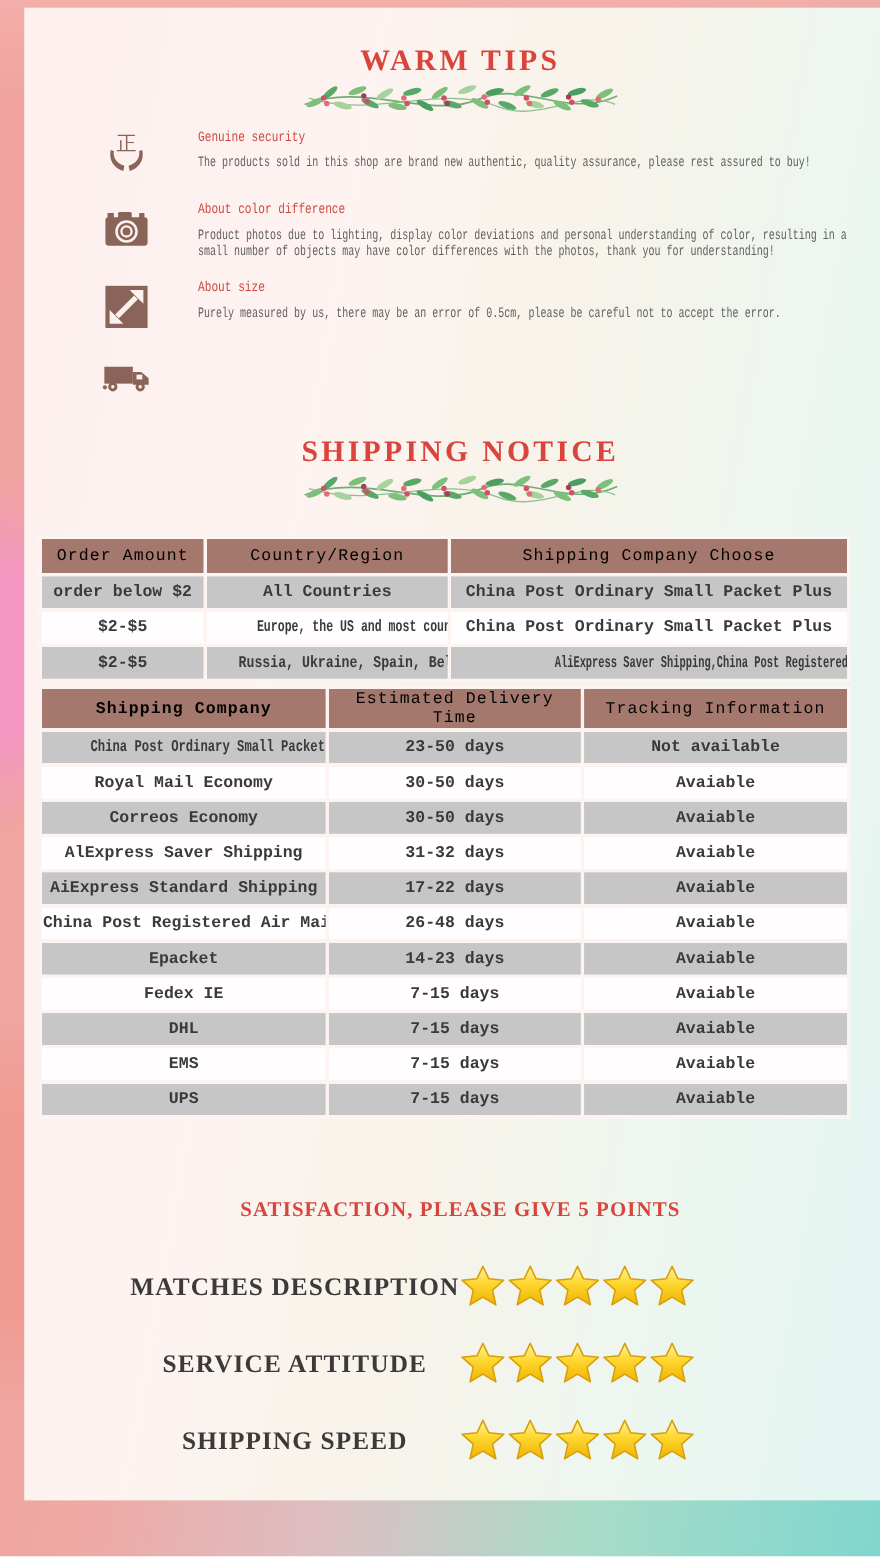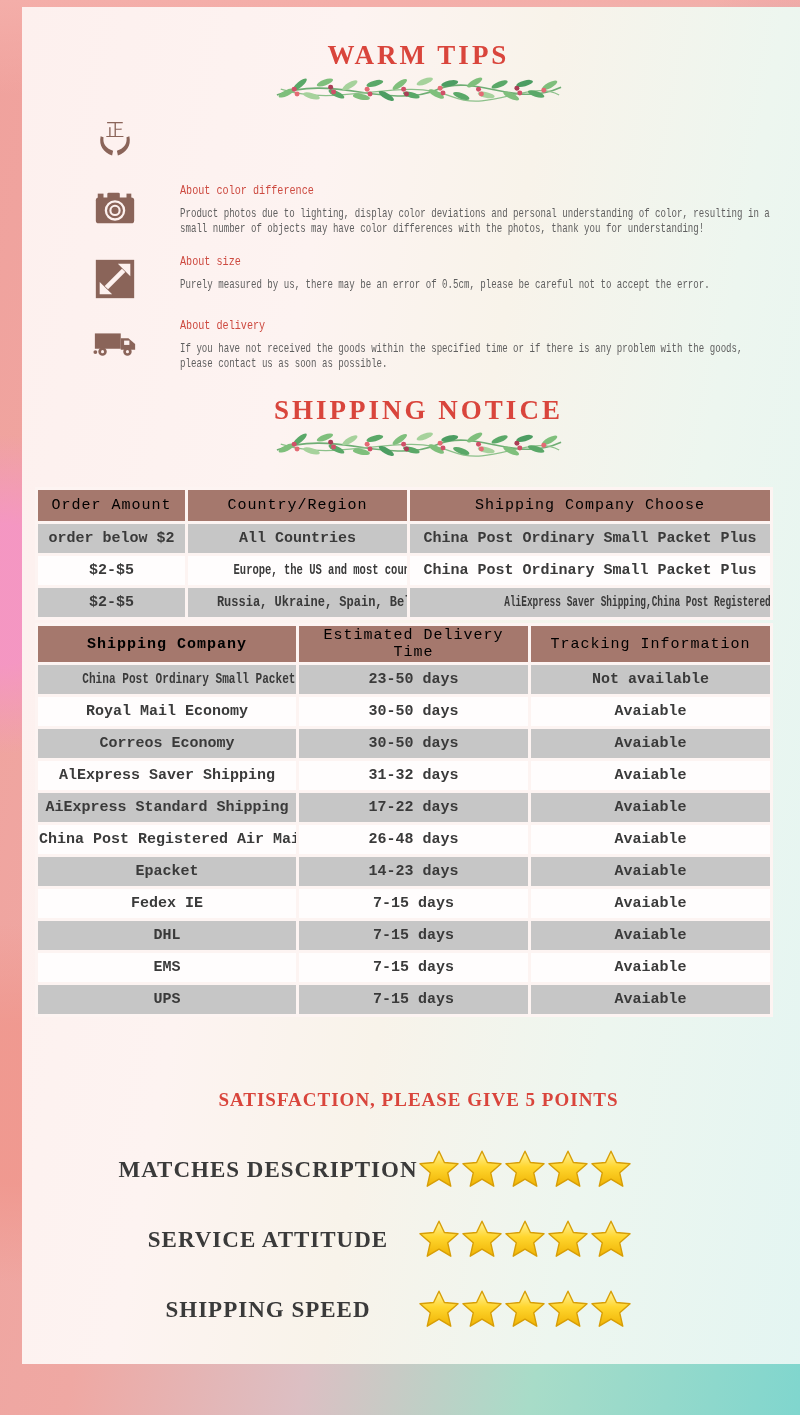--- a/index.html
+++ b/index.html
@@ -151,20 +151,24 @@
   <div class="tips">
 
     <div class="tip tip-m18">
       <div class="tip-icon">
         <svg viewBox="0 0 48 48">
           <text x="24" y="18" text-anchor="middle" font-family="Liberation Serif,serif" font-size="19" fill="#8a6459">正</text>
           <path d="M9 18 C7 28 12 35 21 38 L22 33 C15 31 11 26 12 19 Z" fill="#8a6459"></path>
           <path d="M39 18 C41 28 36 35 27 38 L26 33 C33 31 37 26 36 19 Z" fill="#8a6459"></path>
         </svg>
       </div>
+      <div class="tip-text">
+        <div class="tip-title">Genuine security</div>
+        <div class="tip-body">The products sold in this shop are brand new authentic, quality assurance, please rest assured to buy!</div>
+      </div>
     </div>
 
     <div class="tip tip-m18">
       <div class="tip-icon">
         <svg viewBox="0 0 48 48">
           <rect x="6" y="9" width="6" height="5" fill="#8a6459"></rect>
           <rect x="36" y="9" width="5" height="5" fill="#8a6459"></rect>
           <rect x="16" y="8" width="13" height="7" rx="1.5" fill="#8a6459"></rect>
           <rect x="4" y="13" width="40" height="27" rx="3" fill="#8a6459"></rect>
           <circle cx="24" cy="26.5" r="9.5" fill="none" stroke="#fdf1ef" stroke-width="2.4"></circle>
@@ -197,24 +201,20 @@
         <svg viewBox="0 0 48 48">
           <rect x="3" y="14" width="27" height="16" fill="#8a6459"></rect>
           <path d="M30 19 h8 l7 6 v6 h-15 z" fill="#8a6459"></path>
           <rect x="33.5" y="21.5" width="5.5" height="4.5" fill="#fdf1ef"></rect>
           <circle cx="11" cy="33" r="4.4" fill="#8a6459"></circle>
             <circle cx="11" cy="33" r="1.6" fill="#fdf1ef"></circle>
           <circle cx="37" cy="33" r="4.4" fill="#8a6459"></circle>
             <circle cx="37" cy="33" r="1.6" fill="#fdf1ef"></circle>
           <circle cx="3.5" cy="33.5" r="2" fill="#8a6459"></circle>
         </svg>
-      </div>
-      <div class="tip-text">
-        <div class="tip-title">About delivery</div>
-        <div class="tip-body">If you have not received the goods within the specified time or if there is any problem with the goods, please contact us as soon as possible.</div>
       </div>
     </div>
 
   </div>
 
   <div class="h-red ship-title">SHIPPING NOTICE</div>
   <svg class="garland garland2" viewBox="0 0 300 50">
       <use href="#garland-sym"></use>
     </svg>
 

